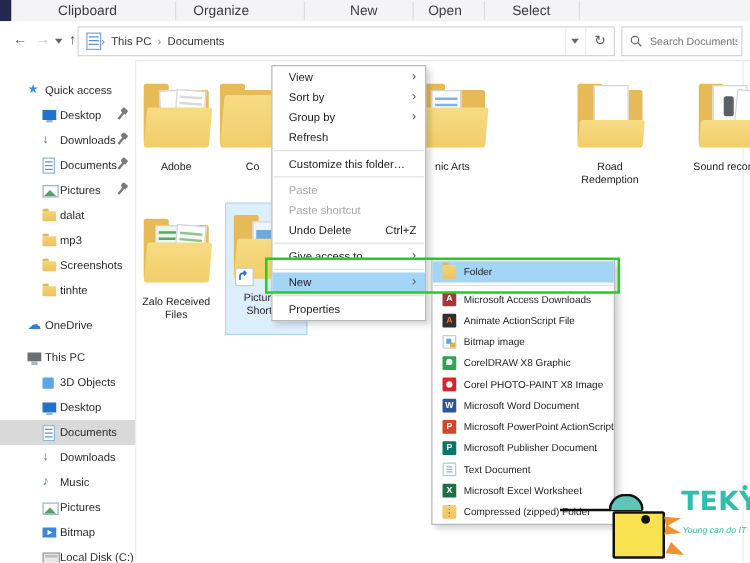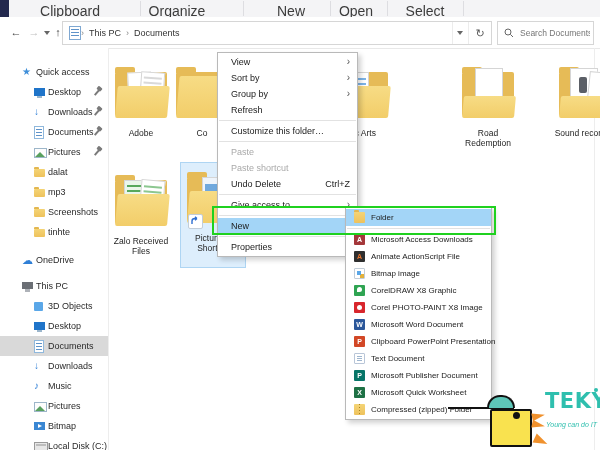--- a/index.html
+++ b/index.html
@@ -3,21 +3,21 @@
 <meta charset="utf-8">
 <style>
   html,body{margin:0;padding:0;}
   body{width:600px;height:450px;overflow:hidden;background:#fff;
        font-family:"Liberation Sans",sans-serif;color:#222;position:relative;}
   .win{position:absolute;inset:0;background:#fff;}
 
   
   .ribbon{position:absolute;left:0;top:0;right:0;height:17px;background:#f4f4f6;border-bottom:1px solid #e3e3e6;}
   .corner{position:absolute;left:0;top:0;width:9px;height:17px;background:#23284e;}
-  .rgl{position:absolute;top:3px;font-size:14px;color:#3c3c3c;transform:translateX(-50%);white-space:nowrap;}
+  .rgl{position:absolute;top:3px;font-size:11px;color:#3c3c3c;transform:translateX(-50%);white-space:nowrap;}
   .rsep{position:absolute;top:1px;bottom:1px;width:1px;background:#dddde1;}
 
   
   .navbar{position:absolute;left:0;top:17px;right:0;height:31px;background:#fff;border-bottom:1px solid #e8e8e8;}
   .nbtn{position:absolute;top:6px;width:16px;height:18px;text-align:center;line-height:18px;font-size:11px;color:#444;}
   .nbtn.dis{color:#bfbfbf;}
   .g-back::before{content:"←";} .g-fwd::before{content:"→";} .g-up::before{content:"↑";}
   .chev{position:absolute;width:0;height:0;border-left:3px solid transparent;border-right:3px solid transparent;border-top:4px solid #666;}
   .abar{position:absolute;left:62px;top:4px;width:428px;height:22px;border:1px solid #d6d6d6;background:#fff;display:flex;align-items:center;font-size:9px;color:#333;}
   .abar .seg{padding:0 5px;white-space:nowrap;}
@@ -78,21 +78,21 @@
   .f-ft{position:absolute;left:1px;bottom:0;width:52px;height:32px;background:linear-gradient(180deg,#f7dc85,#f2cd69);border-radius:2px;transform:skewX(-5deg);transform-origin:bottom left;}
   .f-ft.tall{height:42px;}
   .pp{position:absolute;background:#fff;border:1px solid #d5d5d5;width:22px;height:34px;top:6px;}
   .pp .gl{position:absolute;left:2px;right:2px;height:2px;}
   .sel-item{background:#ddeefc;outline:1px solid #aed5f3;}
   .scut-badge{position:absolute;left:7px;bottom:2px;width:13px;height:13px;background:#fff;border:1px solid #c2cdd8;border-radius:2px;z-index:3;}
   .docx-hidden{position:absolute;width:40px;height:50px;background:#fff;border:1px solid #c9d6e8;}
   .docx-label{position:absolute;left:235px;top:243px;width:90px;text-align:center;font-size:8.5px;color:#1e1e1e;z-index:1;}
 
   
-  .cmenu{position:absolute;left:217px;top:52px;width:141px;background:#fff;border:1px solid #b9b9b9;box-shadow:3px 3px 5px rgba(0,0,0,.18);z-index:10;padding:1px 0;box-sizing:border-box;}
+  .cmenu{position:absolute;left:217px;top:52px;width:124px;background:#fff;border:1px solid #b9b9b9;box-shadow:3px 3px 5px rgba(0,0,0,.18);z-index:10;padding:1px 0;box-sizing:border-box;}
   .mi{height:16px;line-height:16px;padding:0 7px 0 13px;font-size:9px;color:#1b1b1b;display:flex;white-space:nowrap;}
   .mi .lbl{flex:1;}
   .mi .arr{color:#555;font-size:10px;line-height:15px;}
   .mi .accel{margin-left:6px;}
   .mi.dis{color:#a9a9a9;}
   .mi.hl{background:#a3d5f7;}
   .msep{height:1px;background:#e2e2e2;margin:2px 1px;}
 
   
   .smenu{position:absolute;left:345px;top:207px;width:147px;background:#fff;border:1px solid #b9b9b9;box-shadow:3px 3px 5px rgba(0,0,0,.18);z-index:11;padding:1px 0;box-sizing:border-box;}
@@ -447,33 +447,33 @@
     <div class="smi">
         <span class="q q-cpp"></span>
         <span>Corel PHOTO-PAINT X8 Image</span>
       </div>
     <div class="smi">
         <span class="q q-word"></span>
         <span>Microsoft Word Document</span>
       </div>
     <div class="smi">
         <span class="q q-ppt"></span>
-        <span>Clipboard PowerPoint Presentation</span>
+        <span>Microsoft PowerPoint ActionScript</span>
+      </div>
+    <div class="smi">
+        <span class="q q-pub"></span>
+        <span>Microsoft Publisher Document</span>
       </div>
     <div class="smi">
         <span class="q q-txt"></span>
         <span>Text Document</span>
       </div>
     <div class="smi">
-        <span class="q q-pub"></span>
-        <span>Microsoft Publisher Document</span>
-      </div>
-    <div class="smi">
         <span class="q q-excel"></span>
-        <span>Microsoft Quick Worksheet</span>
+        <span>Microsoft Excel Worksheet</span>
       </div>
     <div class="smi">
         <span class="q q-zip"></span>
         <span>Compressed (zipped) Folder</span>
       </div>
   </div>
 
   <div class="green-box"></div>
 
   <div class="logo">

